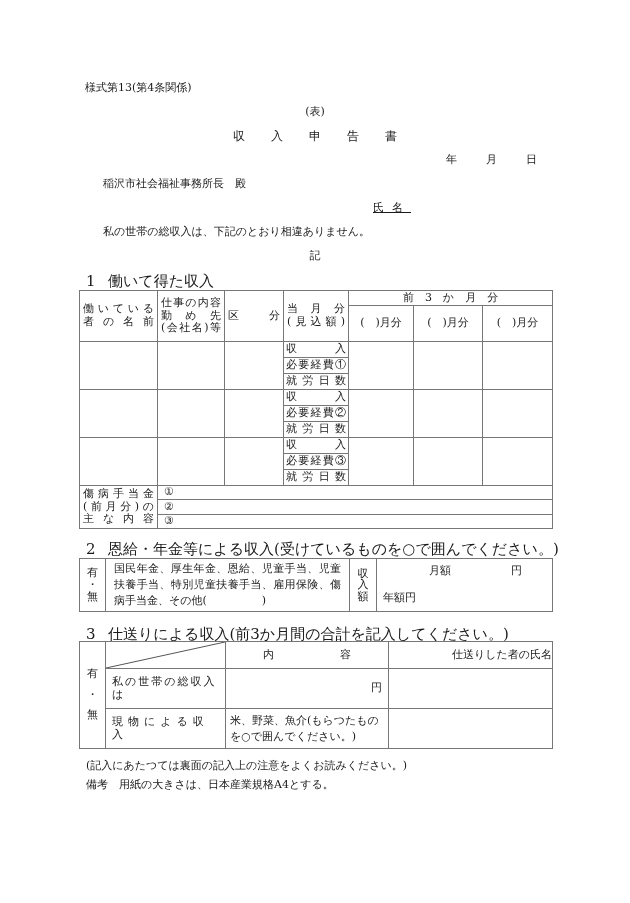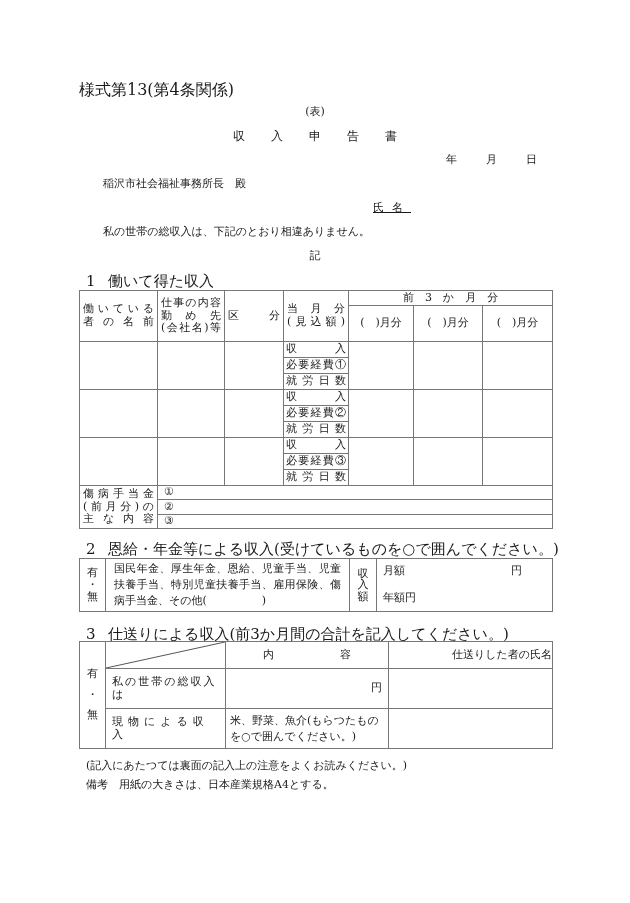--- a/index.html
+++ b/index.html
@@ -1,19 +1,19 @@
 <!DOCTYPE html>
 <html><head>
 <meta charset="utf-8">
 <style>
   html, body { margin: 0; padding: 0; background: #ffffff; }
   body { width: 630px; height: 903px; position: relative; overflow: hidden;
          font-family: "DejaVu Serif", "Liberation Serif", serif; color: #1a1a1a; font-size: 11px; }
   .abs { position: absolute; white-space: nowrap; }
-  .form-id { left: 79px; top: 80px; font-size: 16px; }
+  .form-id { left: 85px; top: 80px; font-size: 11px; }
   .side-label { left: 0; width: 630px; top: 104px; text-align: center; font-size: 11px; }
   .title { left: 0; width: 630px; top: 128px; text-align: center; font-size: 12px; letter-spacing: 0; }
   .title span { display: inline-block; margin: 0 13px; }
   .date { top: 152px; left: 446px; font-size: 11px; }
   .date span { display: inline-block; width: 40px; text-align: left; }
   .addressee { left: 103px; top: 176px; font-size: 11px; }
   .name-label { left: 373px; top: 200px; font-size: 11px; letter-spacing: 8px; text-decoration: underline; }
   .declaration { left: 103px; top: 224px; font-size: 11px; }
   .ki { left: 0; width: 630px; top: 248px; text-align: center; font-size: 11px; }
   .sec { left: 86px; font-size: 15px; }
@@ -174,21 +174,21 @@
       <div>・</div>
       <div>無</div>
     </td>
     <td style="padding:0 8px; white-space:normal; line-height:1.45; text-align:justify;">国民年金、厚生年金、恩給、児童手当、児童扶養手当、特別児童扶養手当、雇用保険、傷病手当金、その他(　　　　　)</td>
     <td style="text-align:center; line-height:1.05">
       <div>収</div>
       <div>入</div>
       <div>額</div>
     </td>
     <td style="padding:0 30px 0 6px;">
-      <div style="display:flex; justify-content:space-between; margin-bottom:14px;">
+      <div style="display:flex; justify-content:space-between; margin-bottom:14px;margin-left:46px;">
         <span>月額</span>
             <span>円</span>
       </div>
       <div style="display:flex; justify-content:flex-start;">
         <span>年額</span>
             <span>円</span>
       </div>
     </td>
   </tr>
 </tbody>

